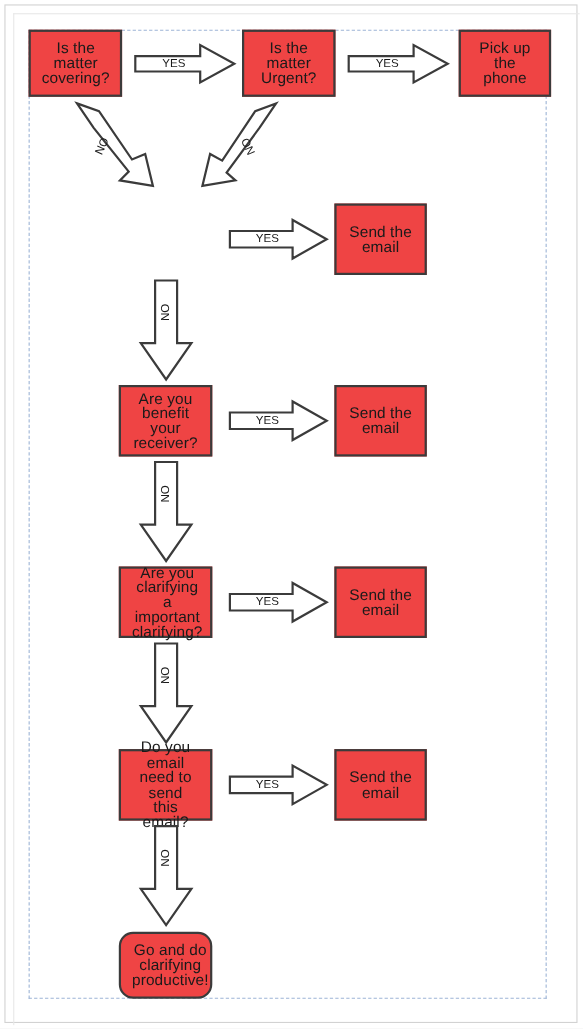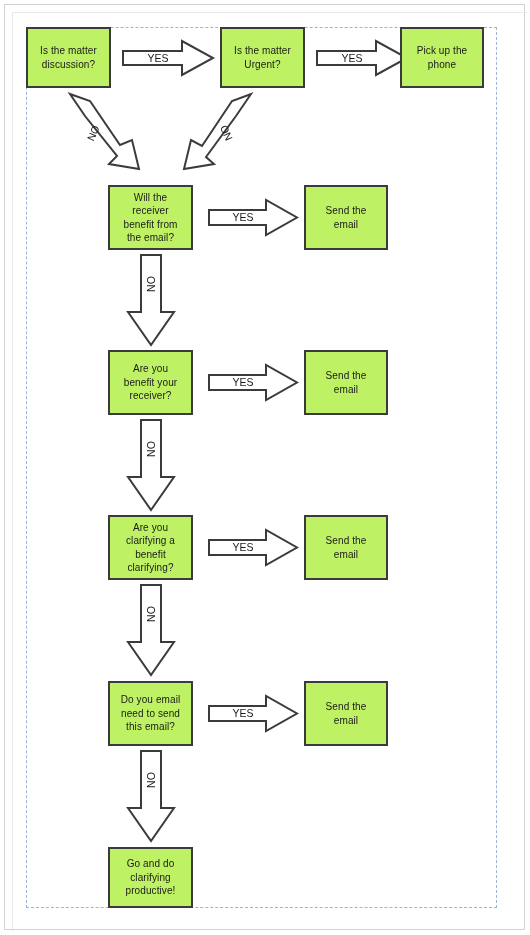--- a/index.html
+++ b/index.html
@@ -53,26 +53,25 @@
     height: 881px;
     box-sizing: border-box;
     border: 1px dashed #9db4d6;
     pointer-events: none;
   }
 
   .node {
     position: absolute;
     box-sizing: border-box;
     border: 2px solid #3b3b3b;
-    background: #bef264;
+    background: #ef4444;
     display: flex;
     align-items: center;
-    justify-content: center;
     text-align: center;
-    font-size: 10px;
+    font-size: 14px;
     line-height: 13.5px;
     color: #1a1a1a;
     letter-spacing: 0.1px;
   }
   .node span { display: block; padding: 0 5px; }
 
   .arrow-wrap {
     position: absolute;
   }
   .arrow-wrap svg { display: block; overflow: visible; }
@@ -104,21 +103,21 @@
 
   <div id="page-frame">
     <div id="page-frame-inner"></div>
   </div>
 
   <div id="guides"></div>
 
   <div class="node" style="left:26px; top:27px; width:85px; height:61px;">
     <span>
       <span>Is the matter</span>
-      <span>discussion?</span>
+      <span>covering?</span>
     </span>
   </div>
 
   <div class="arrow-wrap" style="left:122px; top:40px; width:92px; height:36px;">
     <svg width="92" height="36" viewBox="0 0 92 36">
       <path d="M1,11 L60,11 L60,1 L91,18 L60,35 L60,25 L1,25 Z" fill="#ffffff" stroke="#3b3b3b" stroke-width="2" stroke-linejoin="miter"></path>
     </svg>
     <div class="arrow-label" style="left:12px; top:11px; width:48px; line-height:14px;">YES</div>
   </div>
 
@@ -129,49 +128,41 @@
     </span>
   </div>
 
   <div class="arrow-wrap" style="left:316px; top:40px; width:92px; height:36px;">
     <svg width="92" height="36" viewBox="0 0 92 36">
       <path d="M1,11 L60,11 L60,1 L91,18 L60,35 L60,25 L1,25 Z" fill="#ffffff" stroke="#3b3b3b" stroke-width="2" stroke-linejoin="miter"></path>
     </svg>
     <div class="arrow-label" style="left:12px; top:11px; width:48px; line-height:14px;">YES</div>
   </div>
 
-  <div class="node" style="left:400px; top:27px; width:84px; height:61px;">
+  <div class="node" style="left:417px; top:27px; width:84px; height:61px;">
     <span>
       <span>Pick up the</span>
       <span>phone</span>
     </span>
   </div>
 
   <div class="arrow-wrap" style="left:60px; top:92px; width:95px; height:80px;">
     <svg width="95" height="80" viewBox="0 0 95 80">
       <path d="M10,2 L30,9 L60,53 L72,48 L79,77 L49,72 L57,64 L25,24 Z" fill="#ffffff" stroke="#3b3b3b" stroke-width="2" stroke-linejoin="miter"></path>
     </svg>
     <div class="arrow-label diag-left" style="left:22px; top:34px; width:22px; line-height:14px;">NO</div>
   </div>
 
   <div class="arrow-wrap" style="left:175px; top:92px; width:95px; height:80px;">
     <svg width="95" height="80" viewBox="0 0 95 80">
       <path d="M76,2 L61,24 L31,65 L39,72 L9,77 L16,48 L27,54 L57,9 Z" fill="#ffffff" stroke="#3b3b3b" stroke-width="2" stroke-linejoin="miter"></path>
     </svg>
     <div class="arrow-label diag-right" style="left:40px; top:34px; width:22px; line-height:14px;">NO</div>
   </div>
 
-  <div class="node" style="left:108px; top:185px; width:85px; height:65px;">
-    <span>
-      <span>Will the</span>
-      <span>receiver</span>
-      <span>benefit from</span>
-      <span>the email?</span>
-    </span>
-  </div>
 
   <div class="arrow-wrap" style="left:208px; top:199px; width:90px; height:37px;">
     <svg width="90" height="37" viewBox="0 0 90 37">
       <path d="M1,11 L58,11 L58,1 L89,18.5 L58,36 L58,26 L1,26 Z" fill="#ffffff" stroke="#3b3b3b" stroke-width="2" stroke-linejoin="miter"></path>
     </svg>
     <div class="arrow-label" style="left:11px; top:11px; width:48px; line-height:15px;">YES</div>
   </div>
 
   <div class="node" style="left:304px; top:185px; width:84px; height:65px;">
     <span>
@@ -211,21 +202,21 @@
     <svg width="48" height="92" viewBox="0 0 48 92">
       <path d="M14,1 L34,1 L34,58 L47,58 L24,91 L1,58 L14,58 Z" fill="#ffffff" stroke="#3b3b3b" stroke-width="2" stroke-linejoin="miter"></path>
     </svg>
     <div class="arrow-label vert" style="left:13px; top:23px; width:22px; line-height:14px;">NO</div>
   </div>
 
   <div class="node" style="left:108px; top:515px; width:85px; height:65px;">
     <span>
       <span>Are you</span>
       <span>clarifying a</span>
-      <span>benefit</span>
+      <span>important</span>
       <span>clarifying?</span>
     </span>
   </div>
 
   <div class="arrow-wrap" style="left:208px; top:529px; width:90px; height:37px;">
     <svg width="90" height="37" viewBox="0 0 90 37">
       <path d="M1,11 L58,11 L58,1 L89,18.5 L58,36 L58,26 L1,26 Z" fill="#ffffff" stroke="#3b3b3b" stroke-width="2" stroke-linejoin="miter"></path>
     </svg>
     <div class="arrow-label" style="left:11px; top:11px; width:48px; line-height:15px;">YES</div>
   </div>
@@ -264,21 +255,21 @@
     </span>
   </div>
 
   <div class="arrow-wrap" style="left:127px; top:750px; width:48px; height:92px;">
     <svg width="48" height="92" viewBox="0 0 48 92">
       <path d="M14,1 L34,1 L34,58 L47,58 L24,91 L1,58 L14,58 Z" fill="#ffffff" stroke="#3b3b3b" stroke-width="2" stroke-linejoin="miter"></path>
     </svg>
     <div class="arrow-label vert" style="left:13px; top:23px; width:22px; line-height:14px;">NO</div>
   </div>
 
-  <div class="node" style="left:108px; top:847px; width:85px; height:61px;">
+  <div class="node" style="left:108px; top:847px; width:85px; height:61px;border-radius:13px;">
     <span>
       <span>Go and do</span>
       <span>clarifying</span>
       <span>productive!</span>
     </span>
   </div>
 
 </div>
 
 </body></html>

